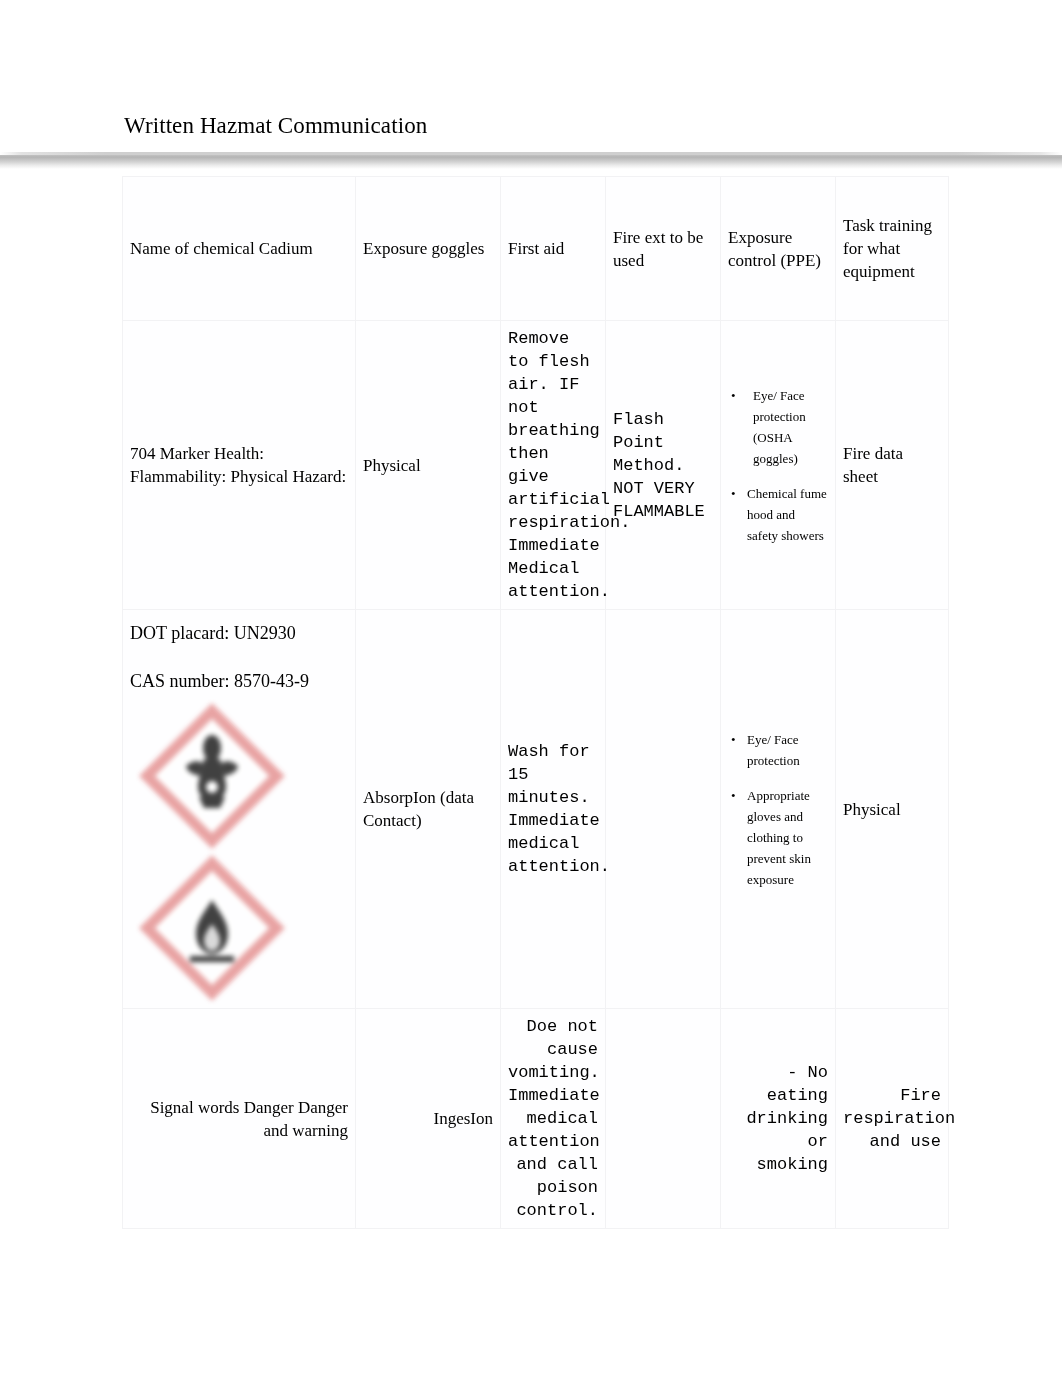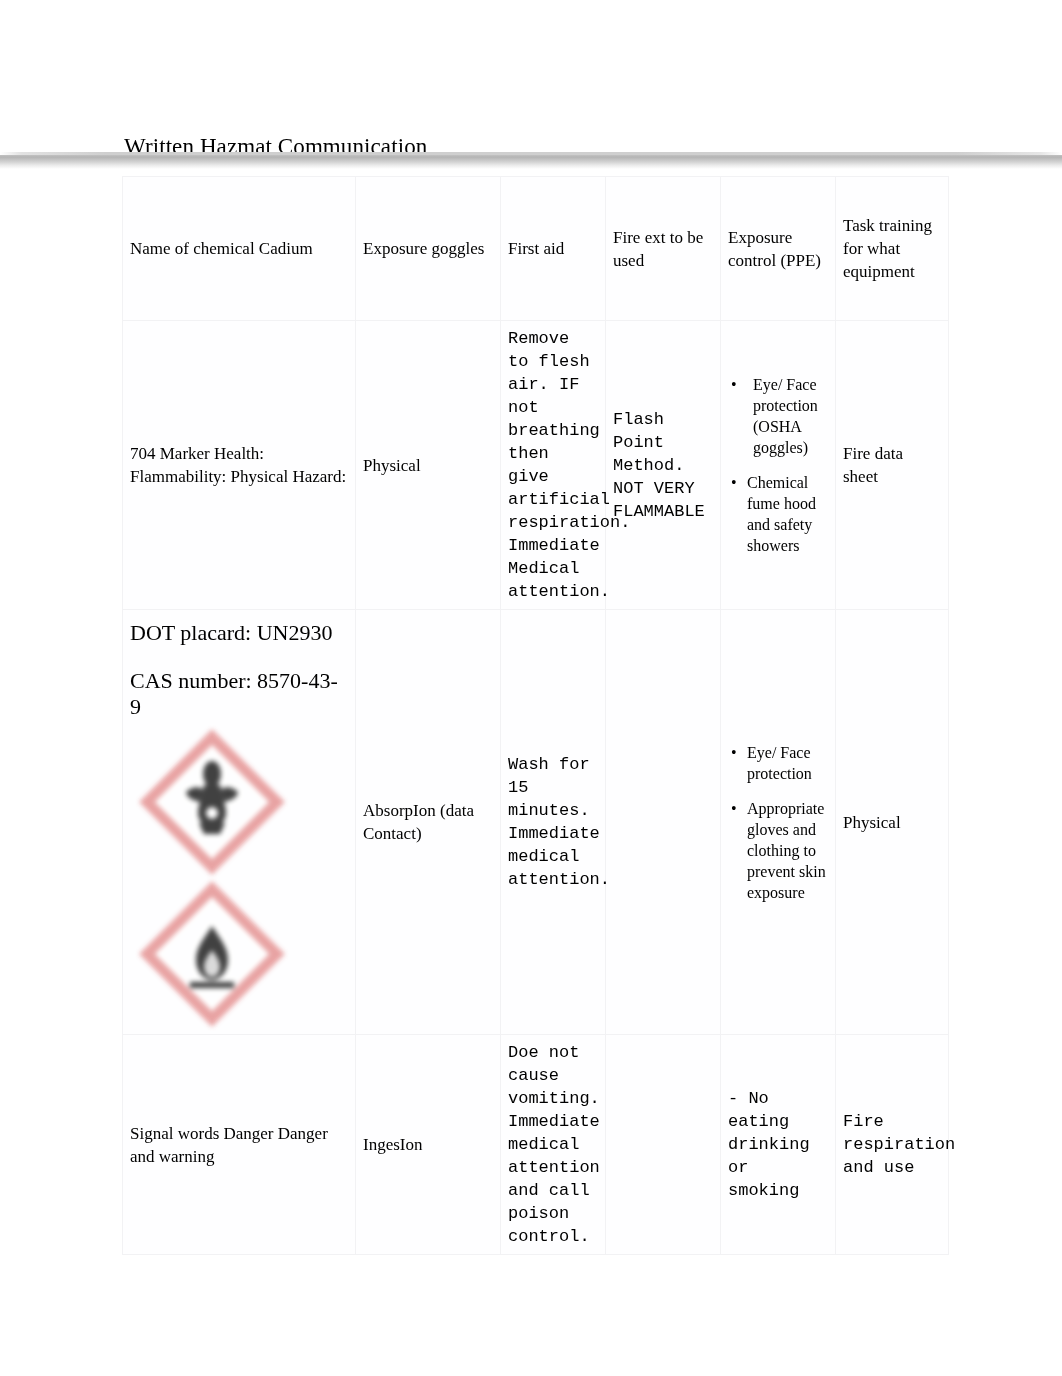--- a/index.html
+++ b/index.html
@@ -13,21 +13,21 @@
     position: relative;
     font-family: "Liberation Serif", "DejaVu Serif", serif;
     color: #000000;
     overflow: hidden;
   }
 
   
   #doc-title {
     position: absolute;
     left: 124px;
-    top: 132px;
+    top: 111px;
     font-size: 23px;
     line-height: 30px;
     letter-spacing: 0.1px;
     white-space: nowrap;
   }
 
   
   #header-rule {
     position: absolute;
     left: 0;
@@ -74,54 +74,54 @@
   col.c1 { width: 145px; }
   col.c2 { width: 105px; }
   col.c3 { width: 115px; }
   col.c4 { width: 115px; }
   col.c5 { width: 113px; }
 
   
   tr.row-head td { height: 131px; }
   tr.row-1   td  { height: 225px; }
   tr.row-2   td  { height: 378px; }
-  tr.row-3   td  { height: 181px; }
+  tr.row-3   td  { height: 181px; text-align: right; }
 
   
   .t-lg   { font-size: 19px; line-height: 26px; }
   .t-sm   { font-size: 16.5px; line-height: 21px; font-family: Liberation Mono, monospace; }
 
   td.va-top { vertical-align: top; }
 
   
   ul.ppe {
     margin: 0;
     padding: 0 0 0 17px;
     list-style: none;
-    font-size: 16px;
+    font-size: 13px;
     line-height: 21px;
   }
   ul.ppe li {
     position: relative;
     margin: 0 0 14px 0;
     padding-left: 2px;
   }
   ul.ppe li:last-child { margin-bottom: 0; }
   ul.ppe li::before {
     content: "\2022";
     position: absolute;
     left: -14px;
     top: 0;
   }
   ul.ppe li.indent-extra { padding-left: 8px; }
 
   
   .dot-cell { padding-top: 10px !important; }
   .dot-line {
-    font-size: 22px;
+    font-size: 18px;
     line-height: 26px;
     margin-bottom: 22px;
   }
   .dot-line.second { margin-bottom: 8px; }
 
   .pictos {
     margin-left: 8px;
     filter: blur(2.6px);
     opacity: 0.96;
   }

